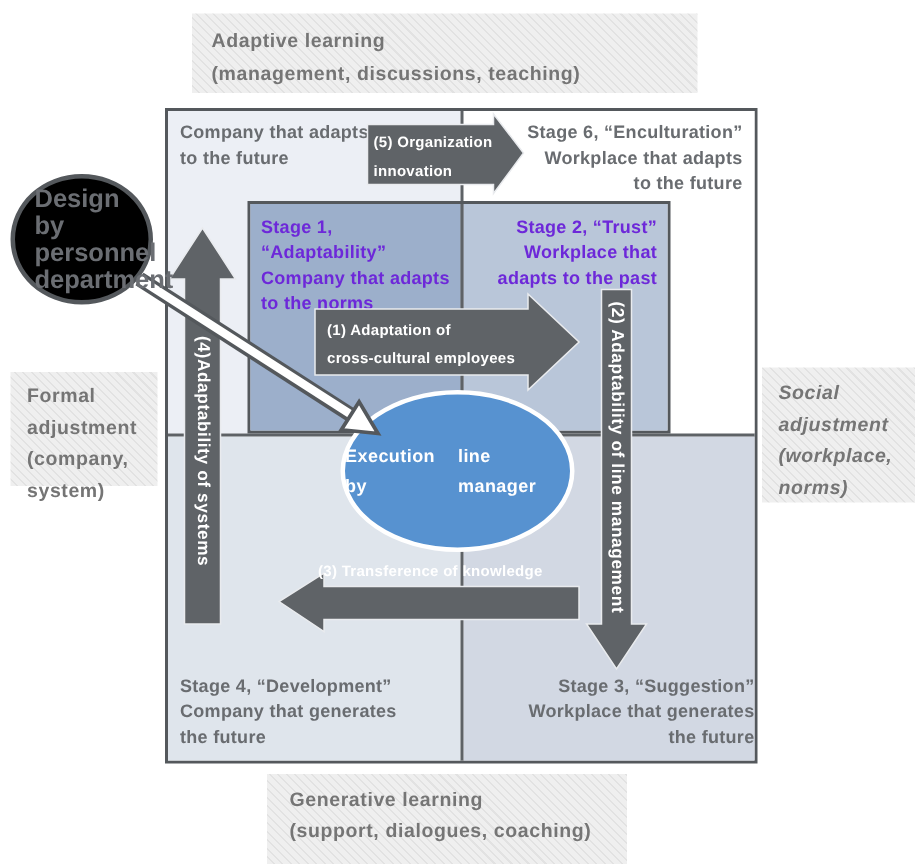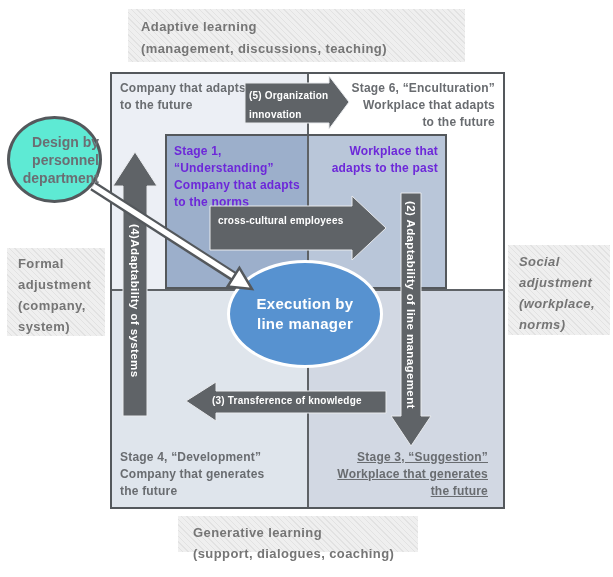--- a/index.html
+++ b/index.html
@@ -7,42 +7,42 @@
   #canvas { position:relative; width:613px; height:577px; background:#ffffff; overflow:hidden; }
 
   
   .hatch {
     position:absolute;
     background:repeating-linear-gradient(45deg,#efefef 0px,#efefef 3px,#e2e2e2 3px,#e2e2e2 4px);
     color:#757575; font-weight:bold; font-size:13px; letter-spacing:0.4px;
   }
   .hatch div { white-space:nowrap; }
   #top-label    { left:128px; top:9px;   width:337px; height:53px; padding:7px 0 0 13px; line-height:22px; }
-  #bottom-label { left:178px; top:516px; width:240px; height:36px; padding:6px 0 0 15px; line-height:21px; }
-  #left-label   { left:7px;   top:248px; width:98px;  height:88px; padding:5px 0 0 11px; line-height:21px; }
+  #bottom-label { left:178px; top:516px; width:240px; height:60px; padding:6px 0 0 15px; line-height:21px; }
+  #left-label   { left:7px;   top:248px; width:98px;  height:76px; padding:5px 0 0 11px; line-height:21px; }
   #right-label  { left:508px; top:245px; width:102px; height:90px; padding:6px 0 0 11px; line-height:21px;font-style:italic; }
 
   
   #outer-box { position:absolute; left:110px; top:72px; width:395px; height:437px;
                border:2px solid #54585c; }
   .quad { position:absolute; }
   #quad-tl { left:0;     top:0;     width:195px; height:215px; background:#eceff5; }
   #quad-tr { left:197px; top:0;     right:0;     height:215px; background:#ffffff; }
   #quad-bl { left:0;     top:217px; width:195px; bottom:0;     background:#dfe5ec; }
   #quad-br { left:197px; top:217px; right:0;     bottom:0;     background:#d2d8e3; }
   #mid-v { position:absolute; left:195px; top:0; width:2px; bottom:0; background:#5e6266; }
   #mid-h { position:absolute; left:0; top:215px; height:2px; right:0; background:#5e6266; }
 
   .stage-text { position:absolute; font-size:12px; font-weight:bold; color:#696c70;
                 line-height:17px; letter-spacing:0.2px; z-index:3; }
   .stage-text.right { text-align:right; }
   #stage5-text { left:8px;  top:6px; }
   #stage6-text { right:8px; top:6px; }
   #stage4-text { left:8px;  bottom:7px; }
-  #stage3-text { right:15px; bottom:7px;text-decoration:underline; }
+  #stage3-text { right:0; bottom:7px; }
 
   
   #inner-box { position:absolute; left:165px; top:134px; width:282px; height:155px;
                border:2px solid #54585c; z-index:2; }
   #stage1-cell { position:absolute; left:0; top:0; width:140px; bottom:0; background:#9cafcb; }
   #stage2-cell { position:absolute; left:142px; top:0; right:0; bottom:0; background:#b9c6d9; }
   #inner-div   { position:absolute; left:140px; top:0; width:2px; bottom:0; background:#5e6266; }
   .inner-text { position:absolute; font-size:12px; font-weight:bold; color:#6d28d9;
                 line-height:17px; letter-spacing:0.2px; }
   #stage1-text { left:7px; top:7px; }
@@ -50,39 +50,39 @@
 
   
   #arrow-layer { position:absolute; left:0; top:0; width:613px; height:577px;
                  z-index:7; pointer-events:none; }
 
   
   .arrow-label { position:absolute; color:#ffffff; font-weight:bold; font-size:10px;
                  z-index:8; letter-spacing:0.2px; }
   #a1-label { left:218px; top:211px; line-height:19px; }
   #a5-label { left:249px; top:86px;  line-height:19px; }
-  #a3-label { left:212px; top:395px; }
+  #a3-label { left:212px; top:376px; }
   .v-label { display:flex; align-items:center; justify-content:center;
              writing-mode:vertical-rl; font-size:11.5px; letter-spacing:0.4px; }
   #a2-label { left:399px; top:196px; width:24px; height:218px; }
   #a4-label { left:121px; top:188px; width:28px; height:226px; }
 
   
   #exec-ellipse { position:absolute; left:227px; top:260px; width:156px; height:108px;
                   background:#5792d0; border:3px solid #ffffff; border-radius:50%;
-                  display:flex; flex-direction:column; align-items:center; justify-content:center;
-                  z-index:6; color:#ffffff; font-weight:bold; font-size:15px; line-height:20px;
+                  display:flex; flex-direction:row; align-items:center; justify-content:center;
+                  z-index:6; color:#ffffff; font-weight:bold; font-size:12px; line-height:20px;
                   letter-spacing:0.3px; }
 
   
   #design-circle { position:absolute; left:7px; top:116px; width:95px; height:87px;
-                   background:#5eead4; border:3px solid #54585c; border-radius:50%;
+                   background:#000000; border:3px solid #54585c; border-radius:50%;
                    display:flex; flex-direction:column; justify-content:center;
                    padding-left:13px; z-index:9;
-                   color:#6b6e73; font-weight:bold; font-size:14px; line-height:18px;align-items:flex-end; }
+                   color:#6b6e73; font-weight:bold; font-size:17px; line-height:18px; }
 </style>
 </head>
 <body>
 
 <div id="canvas">
 
   <div class="hatch" id="top-label">
     <div>Adaptive learning</div>
     <div>(management, discussions, teaching)</div>
   </div>
@@ -131,25 +131,26 @@
       <div>the future</div>
     </div>
   </div>
 
   <div id="inner-box">
     <div id="stage1-cell"></div>
     <div id="stage2-cell"></div>
     <div id="inner-div"></div>
     <div class="inner-text" id="stage1-text">
       <div>Stage 1,</div>
-      <div>“Understanding”</div>
+      <div>“Adaptability”</div>
       <div>Company that adapts</div>
       <div>to the norms</div>
     </div>
     <div class="inner-text" id="stage2-text">
+      <div>Stage 2, “Trust”</div>
       <div>Workplace that</div>
       <div>adapts to the past</div>
     </div>
   </div>
 
   <div id="exec-ellipse">
     <div>Execution by</div>
     <div>line manager</div>
   </div>
 
@@ -166,20 +167,21 @@
     <polygon points="401,193 421,193 421,416 431,416 411,446 391,416 401,416" fill="#5f6367" stroke="#e9ebee" stroke-width="1"></polygon>
 
     <g>
       <line x1="93" y1="186" x2="236" y2="278" stroke="#54585c" stroke-width="10"></line>
       <line x1="93" y1="186" x2="235" y2="277" stroke="#ffffff" stroke-width="5.5"></line>
       <polygon points="252,289 227.6,286.5 239.4,267.9" fill="#ffffff" stroke="#54585c" stroke-width="2.5"></polygon>
     </g>
   </svg>
 
   <div class="arrow-label" id="a1-label">
+    <div>(1) Adaptation of</div>
     <div>cross-cultural employees</div>
   </div>
   <div class="arrow-label" id="a5-label">
     <div>(5) Organization</div>
     <div>innovation</div>
   </div>
   <div class="arrow-label" id="a3-label">(3) Transference of knowledge</div>
   <div class="arrow-label v-label" id="a2-label">(2) Adaptability of line management</div>
   <div class="arrow-label v-label" id="a4-label">(4)Adaptability of systems</div>
 

